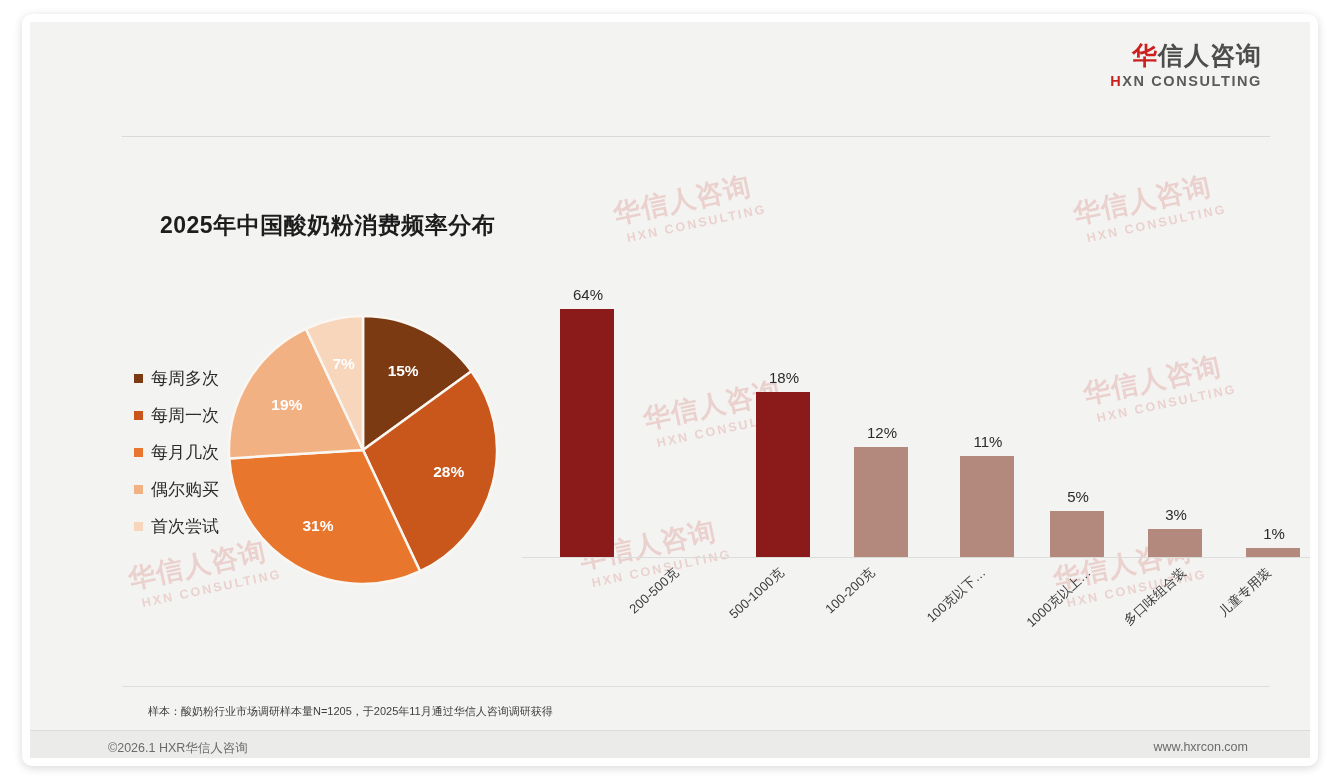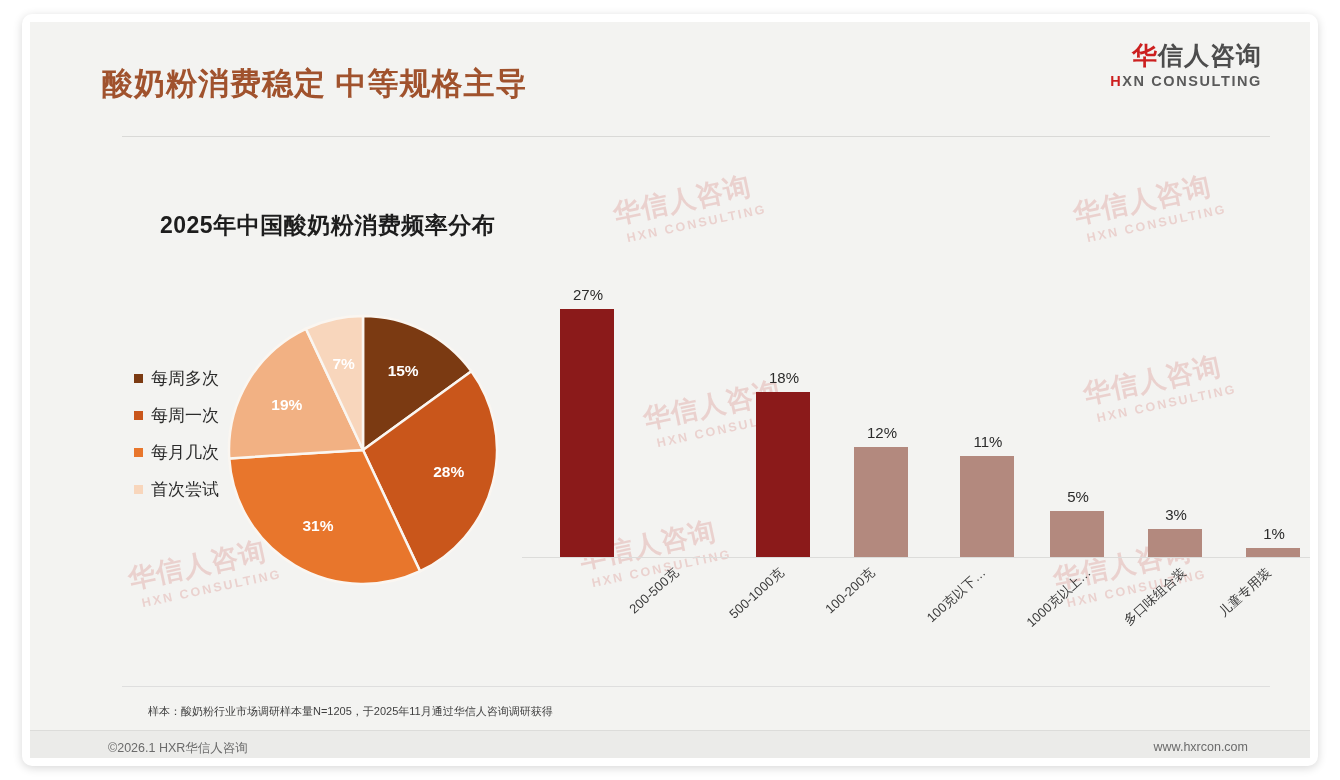--- a/index.html
+++ b/index.html
@@ -285,21 +285,20 @@
     <div class="wm" style="left:545px; top:520px;">
       <span class="wm-cn">华信人咨询</span>
       <span class="wm-en">HXN CONSULTING</span>
     </div>
     <div class="wm" style="left:1020px; top:540px;">
       <span class="wm-cn">华信人咨询</span>
       <span class="wm-en">HXN CONSULTING</span>
     </div>
 
     <div class="header">
-      <div class="page-title">酸奶粉消费稳定 中等规格主导</div>
       <div class="logo">
         <div class="logo-cn"><span class="hl">华</span><span>信人咨询</span></div>
         <div class="logo-en"><span class="hl">H</span><span>XN CONSULTING</span></div>
       </div>
     </div>
     <div class="header-rule"></div>
 
     <div class="panel-title" id="title-left">2025年中国酸奶粉消费频率分布</div>
 
     <div class="pie-wrap">
@@ -308,20 +307,24 @@
             <span class="legend-swatch" style="background: rgb(123, 58, 18);"></span>
             <span class="legend-label">每周多次</span>
           </div>
           <div class="legend-row">
             <span class="legend-swatch" style="background: rgb(201, 86, 27);"></span>
             <span class="legend-label">每周一次</span>
           </div>
           <div class="legend-row">
             <span class="legend-swatch" style="background: rgb(232, 118, 44);"></span>
             <span class="legend-label">每月几次</span>
+          </div>
+          <div class="legend-row">
+            <span class="legend-swatch" style="background: rgb(242, 177, 131);"></span>
+            <span class="legend-label">偶尔购买</span>
           </div>
           <div class="legend-row">
             <span class="legend-swatch" style="background: rgb(248, 214, 188);"></span>
             <span class="legend-label">首次尝试</span>
           </div>
         </div>
       <svg class="pie-svg" width="290" height="280" viewBox="0 0 290 280" id="pie-svg">
           <path d="M 138 140 L 138 6 A 134 134 0 0 1 246.40827724624296 61.236776192808605 Z" fill="#7B3A12" stroke="#faf6f1" stroke-width="2.5"></path>
           <text x="178.15091979696552" y="66.19938300078076" text-anchor="middle" class="pie-val">15%</text>
           <path d="M 138 140 L 246.40827724624296 61.236776192808605 A 134 134 0 0 1 195.05442506971974 261.24682503044664 Z" fill="#C9561B" stroke="#faf6f1" stroke-width="2.5"></path>
@@ -332,21 +335,21 @@
           <text x="61.87597513177124" y="99.98037719103714" text-anchor="middle" class="pie-val">19%</text>
           <path d="M 138 140 L 80.94557493028033 18.753174969553342 A 134 134 0 0 1 137.99999999999997 6 Z" fill="#F8D6BC" stroke="#faf6f1" stroke-width="2.5"></path>
           <text x="118.70741173088979" y="58.68992157413717" text-anchor="middle" class="pie-val">7%</text>
         </svg>
     </div>
 
     <div class="bar-wrap" id="bar-wrap">
       <div class="bar-baseline"></div>
     <div class="bar-col" style="left: 18px; height: 268px;">
           <div class="bar-rect" style="height: 248px; background: rgb(139, 26, 26);"></div>
-          <div class="bar-value" style="bottom: 254px;">27%</div>
+          <div class="bar-value" style="bottom: 254px;">64%</div>
         </div>
         <div class="bar-cat" style="left: 88px;">200-500克</div>
         <div class="bar-cat" style="left: 186px;">500-1000克</div>
         <div class="bar-col" style="left: 214px; height: 268px;">
           <div class="bar-rect" style="height: 165.333px; background: rgb(139, 26, 26);"></div>
           <div class="bar-value" style="bottom: 171.333px;">18%</div>
         </div>
         <div class="bar-cat" style="left: 284px;">100-200克</div>
         <div class="bar-col" style="left: 312px; height: 268px;">
           <div class="bar-rect" style="height: 110.222px; background: rgb(179, 137, 126);"></div>

